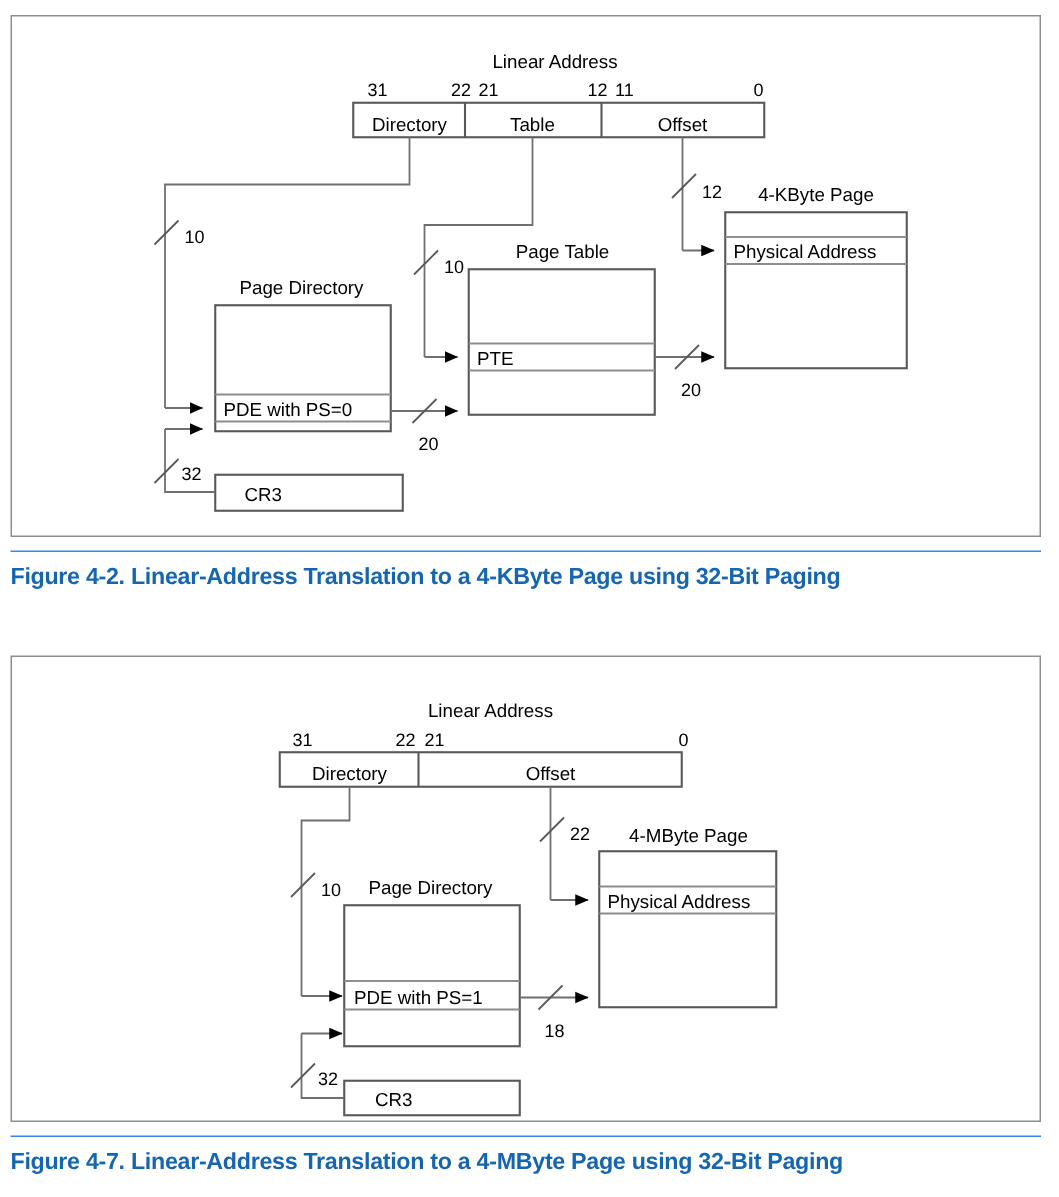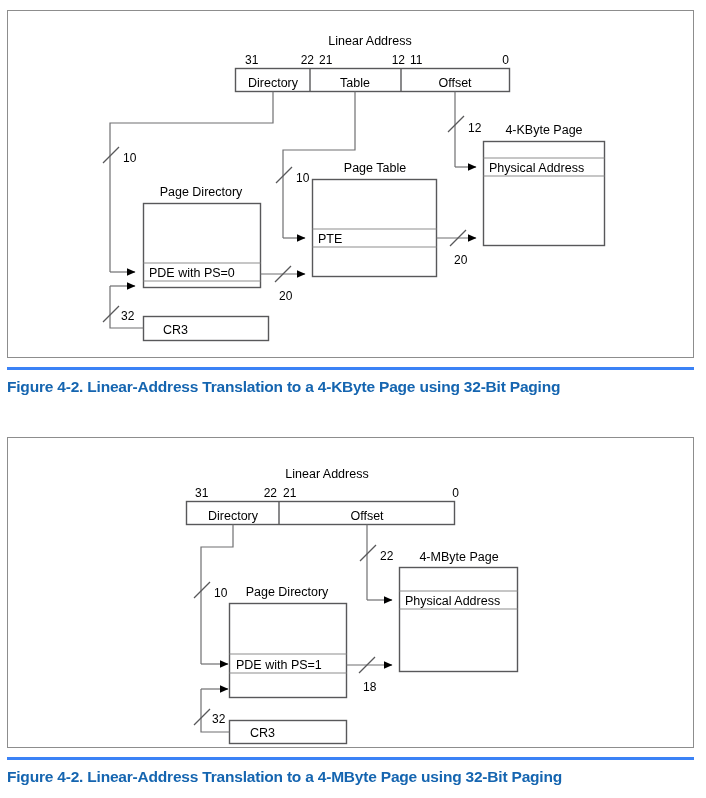--- a/index.html
+++ b/index.html
@@ -27,21 +27,21 @@
     background: #ffffff;
   }
   #figure-1-frame { left: 7px;  top: 10px;  width: 687px; height: 348px; }
   #figure-2-frame { left: 7px;  top: 437px; width: 687px; height: 311px; }
 
   .caption {
     position: absolute;
     box-sizing: border-box;
     left: 7px;
     width: 687px;
-    border-top: 3px solid #3b82f6;
+    border-top: 1px solid #3b82f6;
     color: #1565b0;
     font-family: "Liberation Sans", sans-serif;
     font-weight: bold;
     font-size: 15.5px;
     letter-spacing: -0.2px;
     padding-top: 8px;
     white-space: nowrap;
   }
   #figure-1-caption { top: 367px; }
   #figure-2-caption { top: 757px; }
@@ -200,15 +200,15 @@
 
     <rect class="box-fill" x="222.5" y="283.5" width="117" height="23"></rect>
     <text class="t-label" x="243" y="300" text-anchor="start">CR3</text>
 
     <path class="conn" d="M222.5,295 L194,295 L194,252"></path>
     <path class="conn" d="M194,252 L221,252" marker-end="url(#arrowB)"></path>
     <line class="slash" x1="187" y1="288" x2="203" y2="272"></line>
     <text class="t-small" x="205" y="286">32</text>
   </svg>
 
-  <div class="caption" id="figure-2-caption">Figure 4-2.  Linear-Address Translation to a 4-MByte Page using 32-Bit Paging</div>
+  <div class="caption" id="figure-2-caption">Figure 4-7.  Linear-Address Translation to a 4-MByte Page using 32-Bit Paging</div>
 
 </div>
 
 </body></html>

